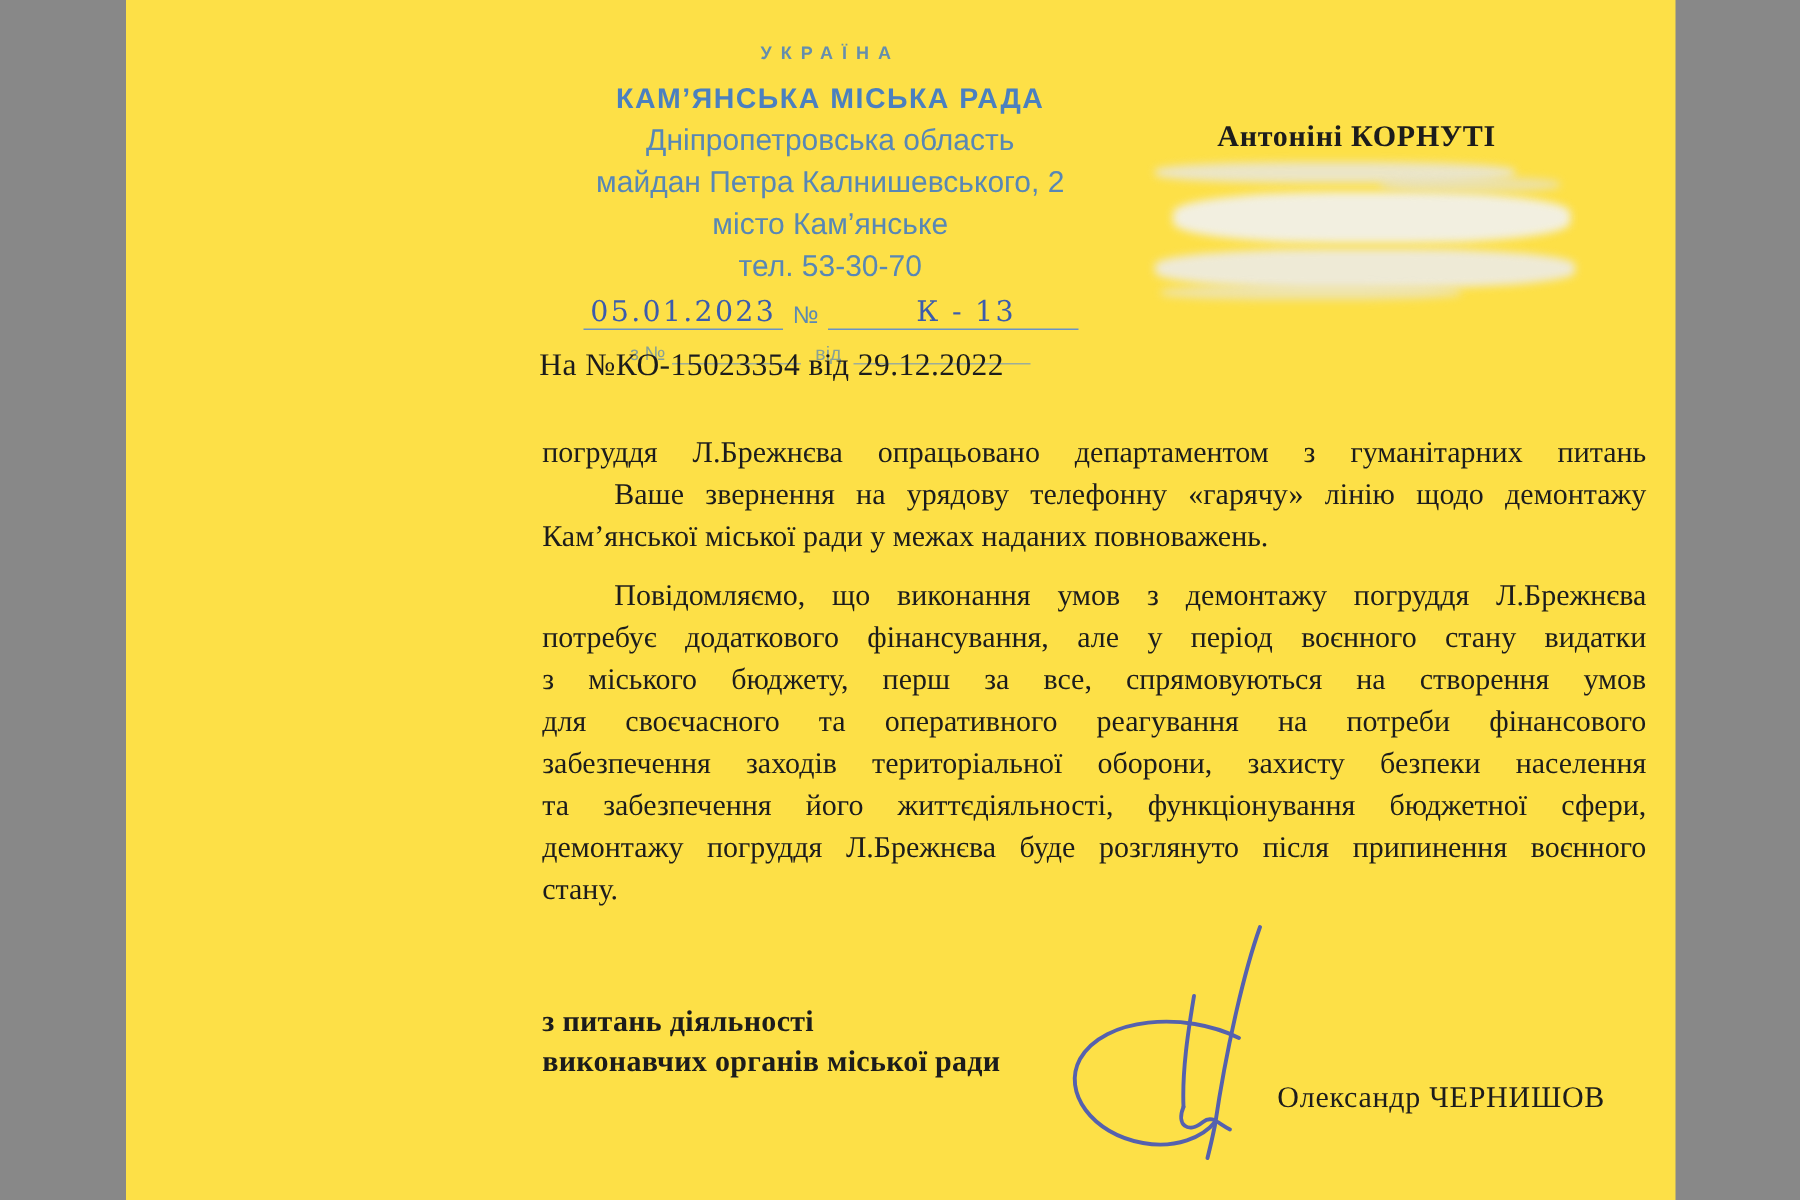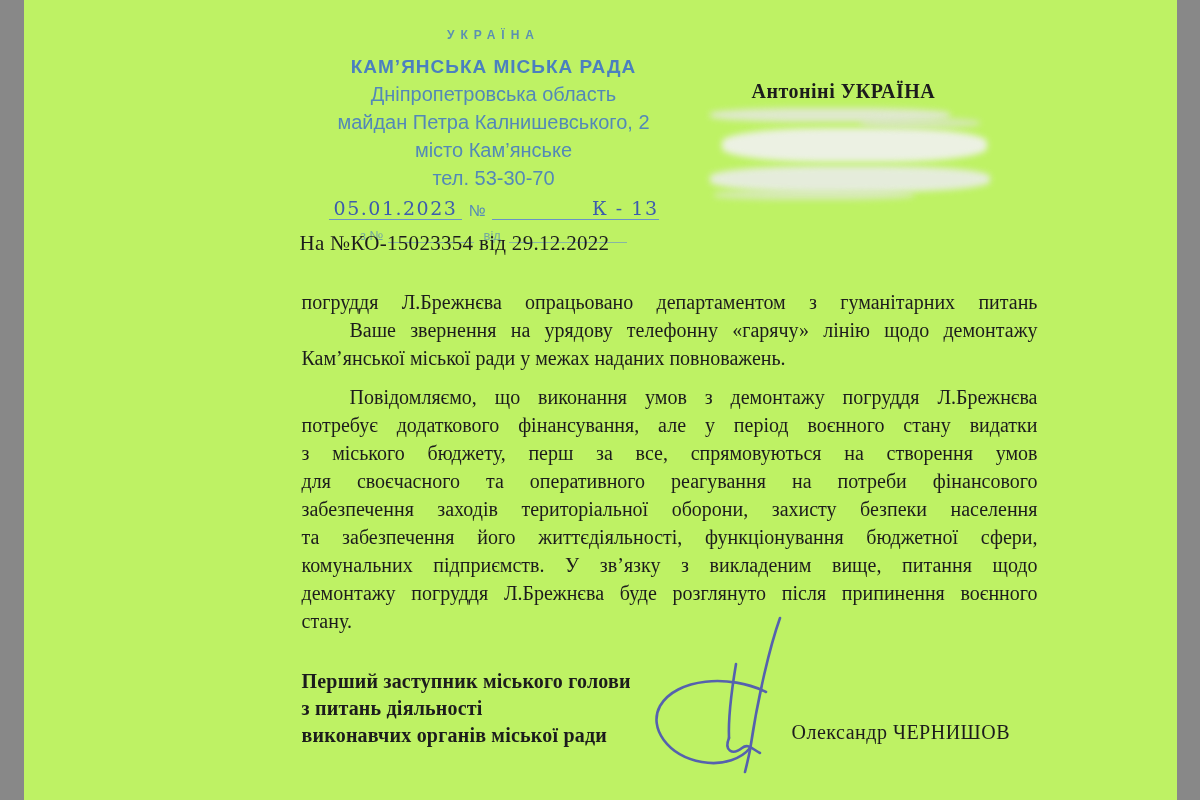--- a/index.html
+++ b/index.html
@@ -1,20 +1,20 @@
 <!DOCTYPE html>
 <html><head>
 <meta charset="utf-8">
 <style>
   html,body{margin:0;padding:0;background:#888;}
   .page{
     position:relative;
-    width:1153px;height:800px;
+    width:1033px;height:800px;
     margin:0 auto;
-    background:#bef264;
+    background:#fde047;
     overflow:hidden;
     font-family:"Liberation Serif", serif;
     color:#1c1c1c;
   }
 
   
   .stamp{
     position:absolute;left:305px;top:28px;width:330px;
     text-align:center;
     color:#4b80bf;
@@ -29,21 +29,21 @@
   }
   .hand{
     font-family:"DejaVu Serif", serif;
     color:#3c5cad;
     letter-spacing:1.5px;
     font-size:19px;
   }
   .u-line{border-bottom:1.6px solid #6a93c6;display:inline-block;}
   .hand-date{width:135px;text-align:center;}
   .no-label{margin:0 6px;font-size:16px;opacity:.9;}
-  .hand-num{width:150px;text-align:right;padding-left:18px;}
+  .hand-num{width:150px;text-align:center;padding-left:18px;}
   .stamp-row2{
     margin-top:8px;font-size:13px;opacity:.65;display:flex;justify-content:center;align-items:flex-end;
   }
   .blank{display:inline-block;border-bottom:1.4px solid #6a93c6;height:12px;}
   .blank-1{width:86px;margin:0 10px 0 4px;}
   .blank-2{width:118px;margin-left:8px;}
 
   
   .recipient{
     position:absolute;left:728px;top:80px;
@@ -104,21 +104,21 @@
       <span class="hand hand-num u-line">К - 13</span>
     </div>
     <div class="stamp-row2">
       <span>з №</span>
       <span class="blank blank-1"></span>
       <span>від</span>
       <span class="blank blank-2"></span>
     </div>
   </div>
 
-  <div class="recipient">Антоніні УКРАЇНА</div>
+  <div class="recipient">Антоніні КОРНУТІ</div>
 
   <div class="redacted">
     <div class="smudge sm1"></div>
     <div class="smudge sm2"></div>
     <div class="smudge sm3"></div>
     <div class="smudge sm4"></div>
     <div class="smudge sm5"></div>
   </div>
 
   <div class="ref-line">На №КО-15023354 від 29.12.2022</div>
@@ -129,28 +129,26 @@
         <div class="line first">Ваше звернення на урядову телефонну «гарячу» лінію щодо демонтажу</div>
         <div class="line last">Кам’янської міської ради у межах наданих повноважень.</div>
       </div>
       <div class="para">
         <div class="line first">Повідомляємо, що виконання умов з демонтажу погруддя Л.Брежнєва</div>
         <div class="line">потребує додаткового фінансування, але у період воєнного стану видатки</div>
         <div class="line">з міського бюджету, перш за все, спрямовуються на створення умов</div>
         <div class="line">для своєчасного та оперативного реагування на потреби фінансового</div>
         <div class="line">забезпечення заходів територіальної оборони, захисту безпеки населення</div>
         <div class="line">та забезпечення його життєдіяльності, функціонування бюджетної сфери,</div>
-        <div class="line">комунальних підприємств. У зв’язку з викладеним вище, питання щодо</div>
         <div class="line">демонтажу погруддя Л.Брежнєва буде розглянуто після припинення воєнного</div>
         <div class="line last">стану.</div>
       </div>
     </div>
 
   <div class="sig-position">
-      <div>Перший заступник міського голови</div>
       <div>з питань діяльності</div>
       <div>виконавчих органів міської ради</div>
     </div>
 
   <svg class="sig-scribble" width="160" height="180" viewBox="0 0 160 180">
     <g fill="none" stroke="#5561ae" stroke-width="2.6" stroke-linecap="round">
       <path d="M 134 6 C 124 34, 112 84, 104 138 C 102 148, 100 156, 99 160"></path>
       <path d="M 90 52 C 86 76, 82 102, 83 126"></path>
       <path d="M 120 80 C 84 62, 30 66, 14 94 C 2 116, 22 144, 56 150 C 78 154, 96 146, 104 136"></path>
       <path d="M 83 126 C 78 138, 86 144, 96 136 C 102 131, 106 137, 114 141"></path>

